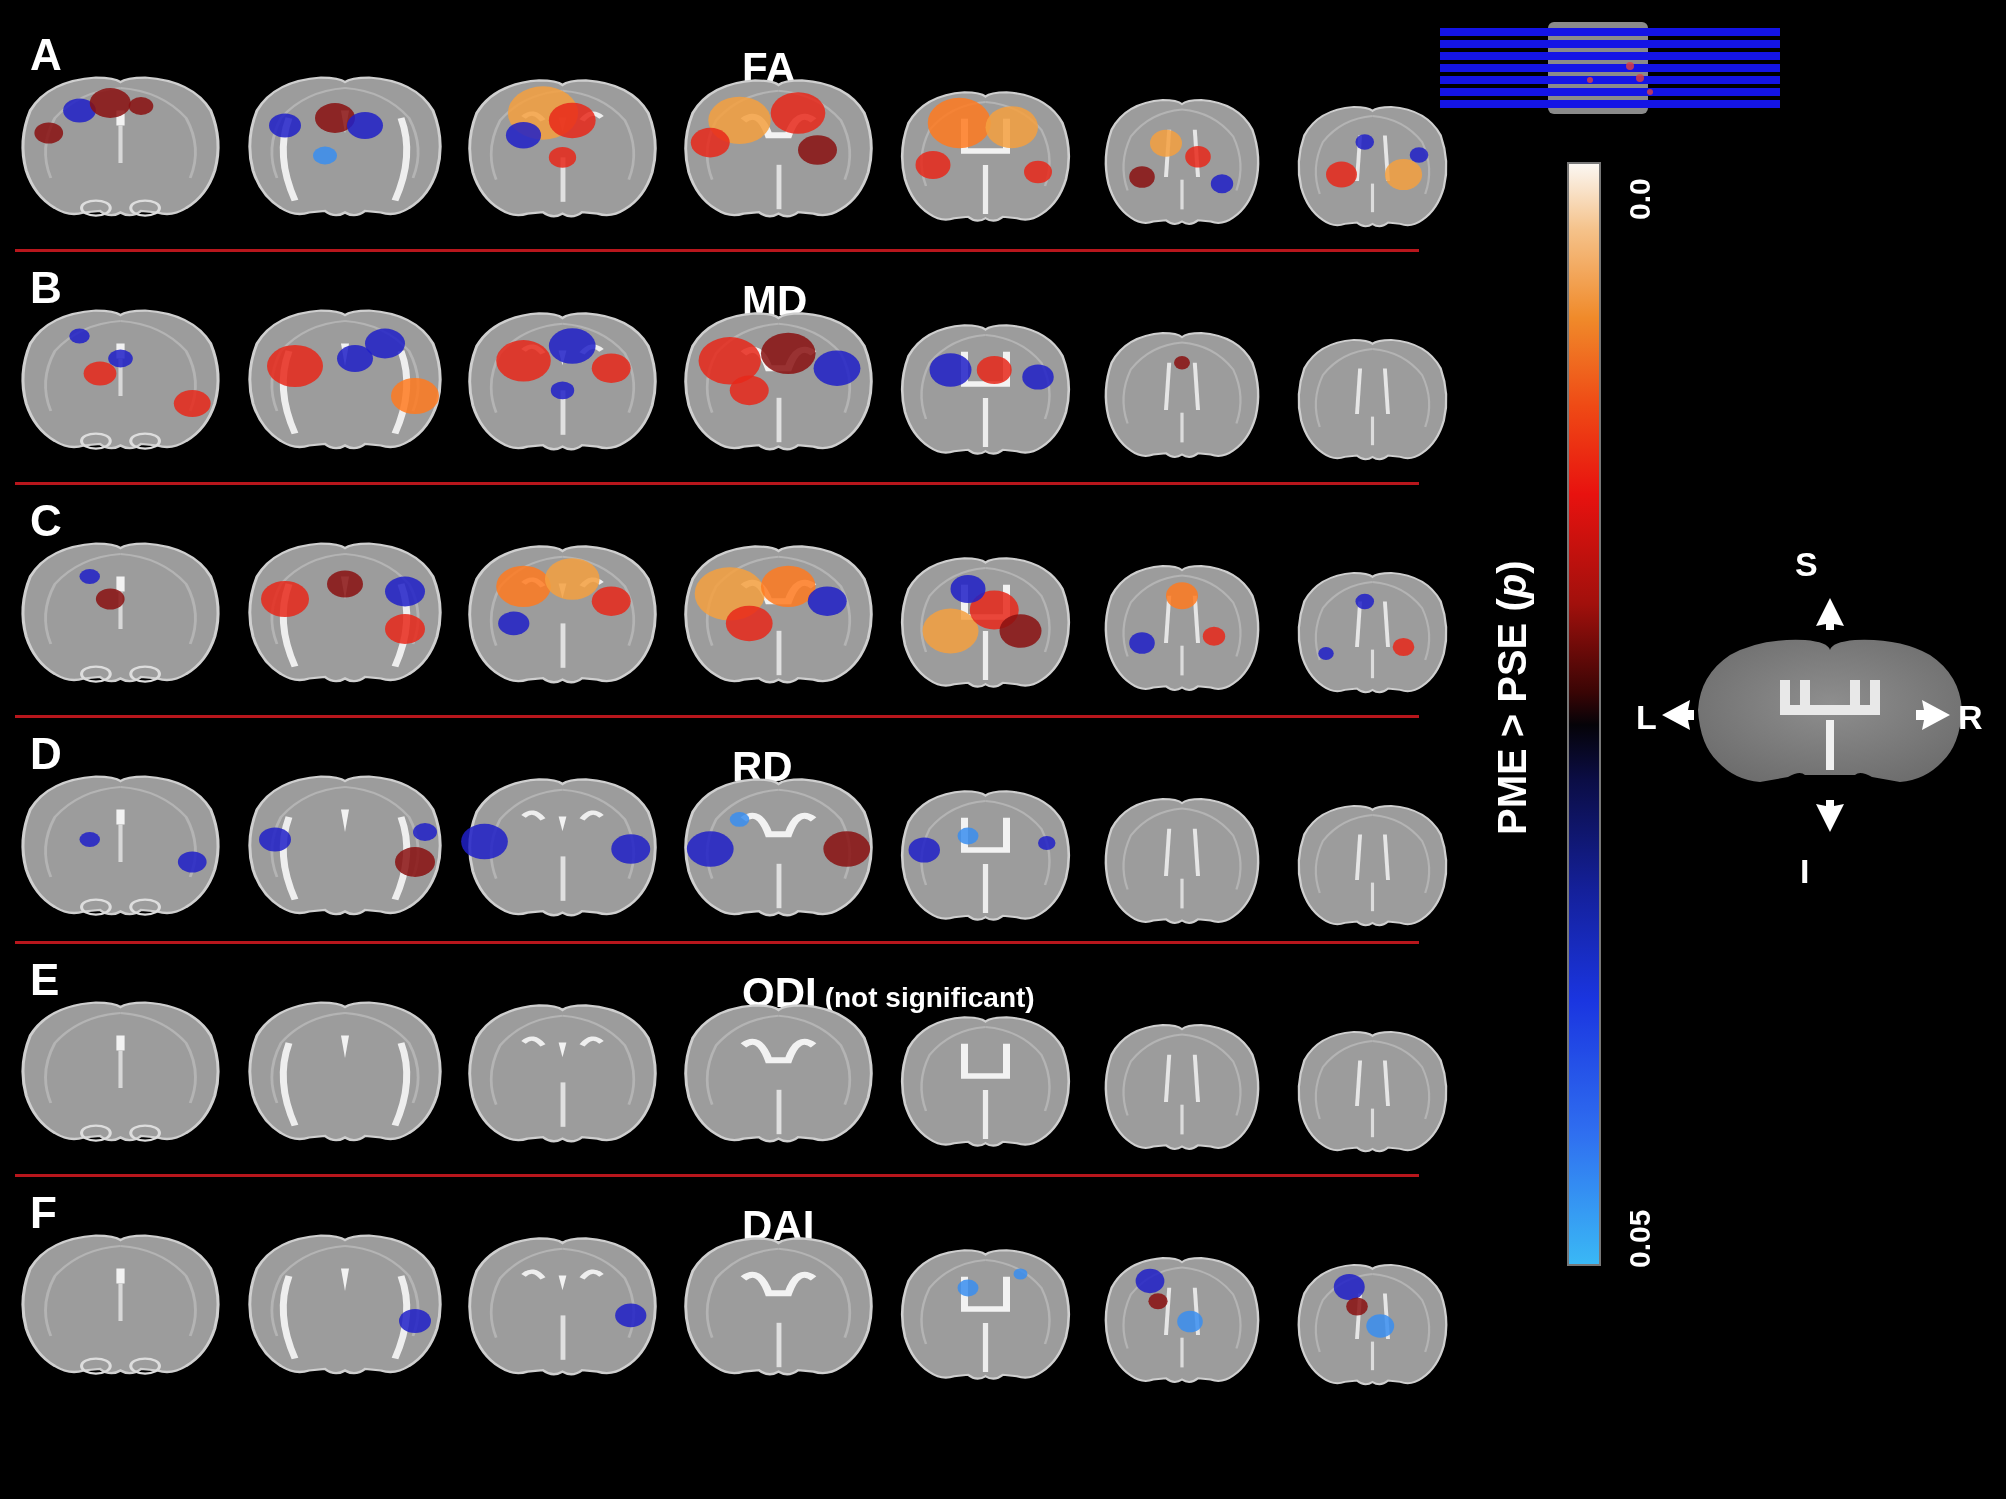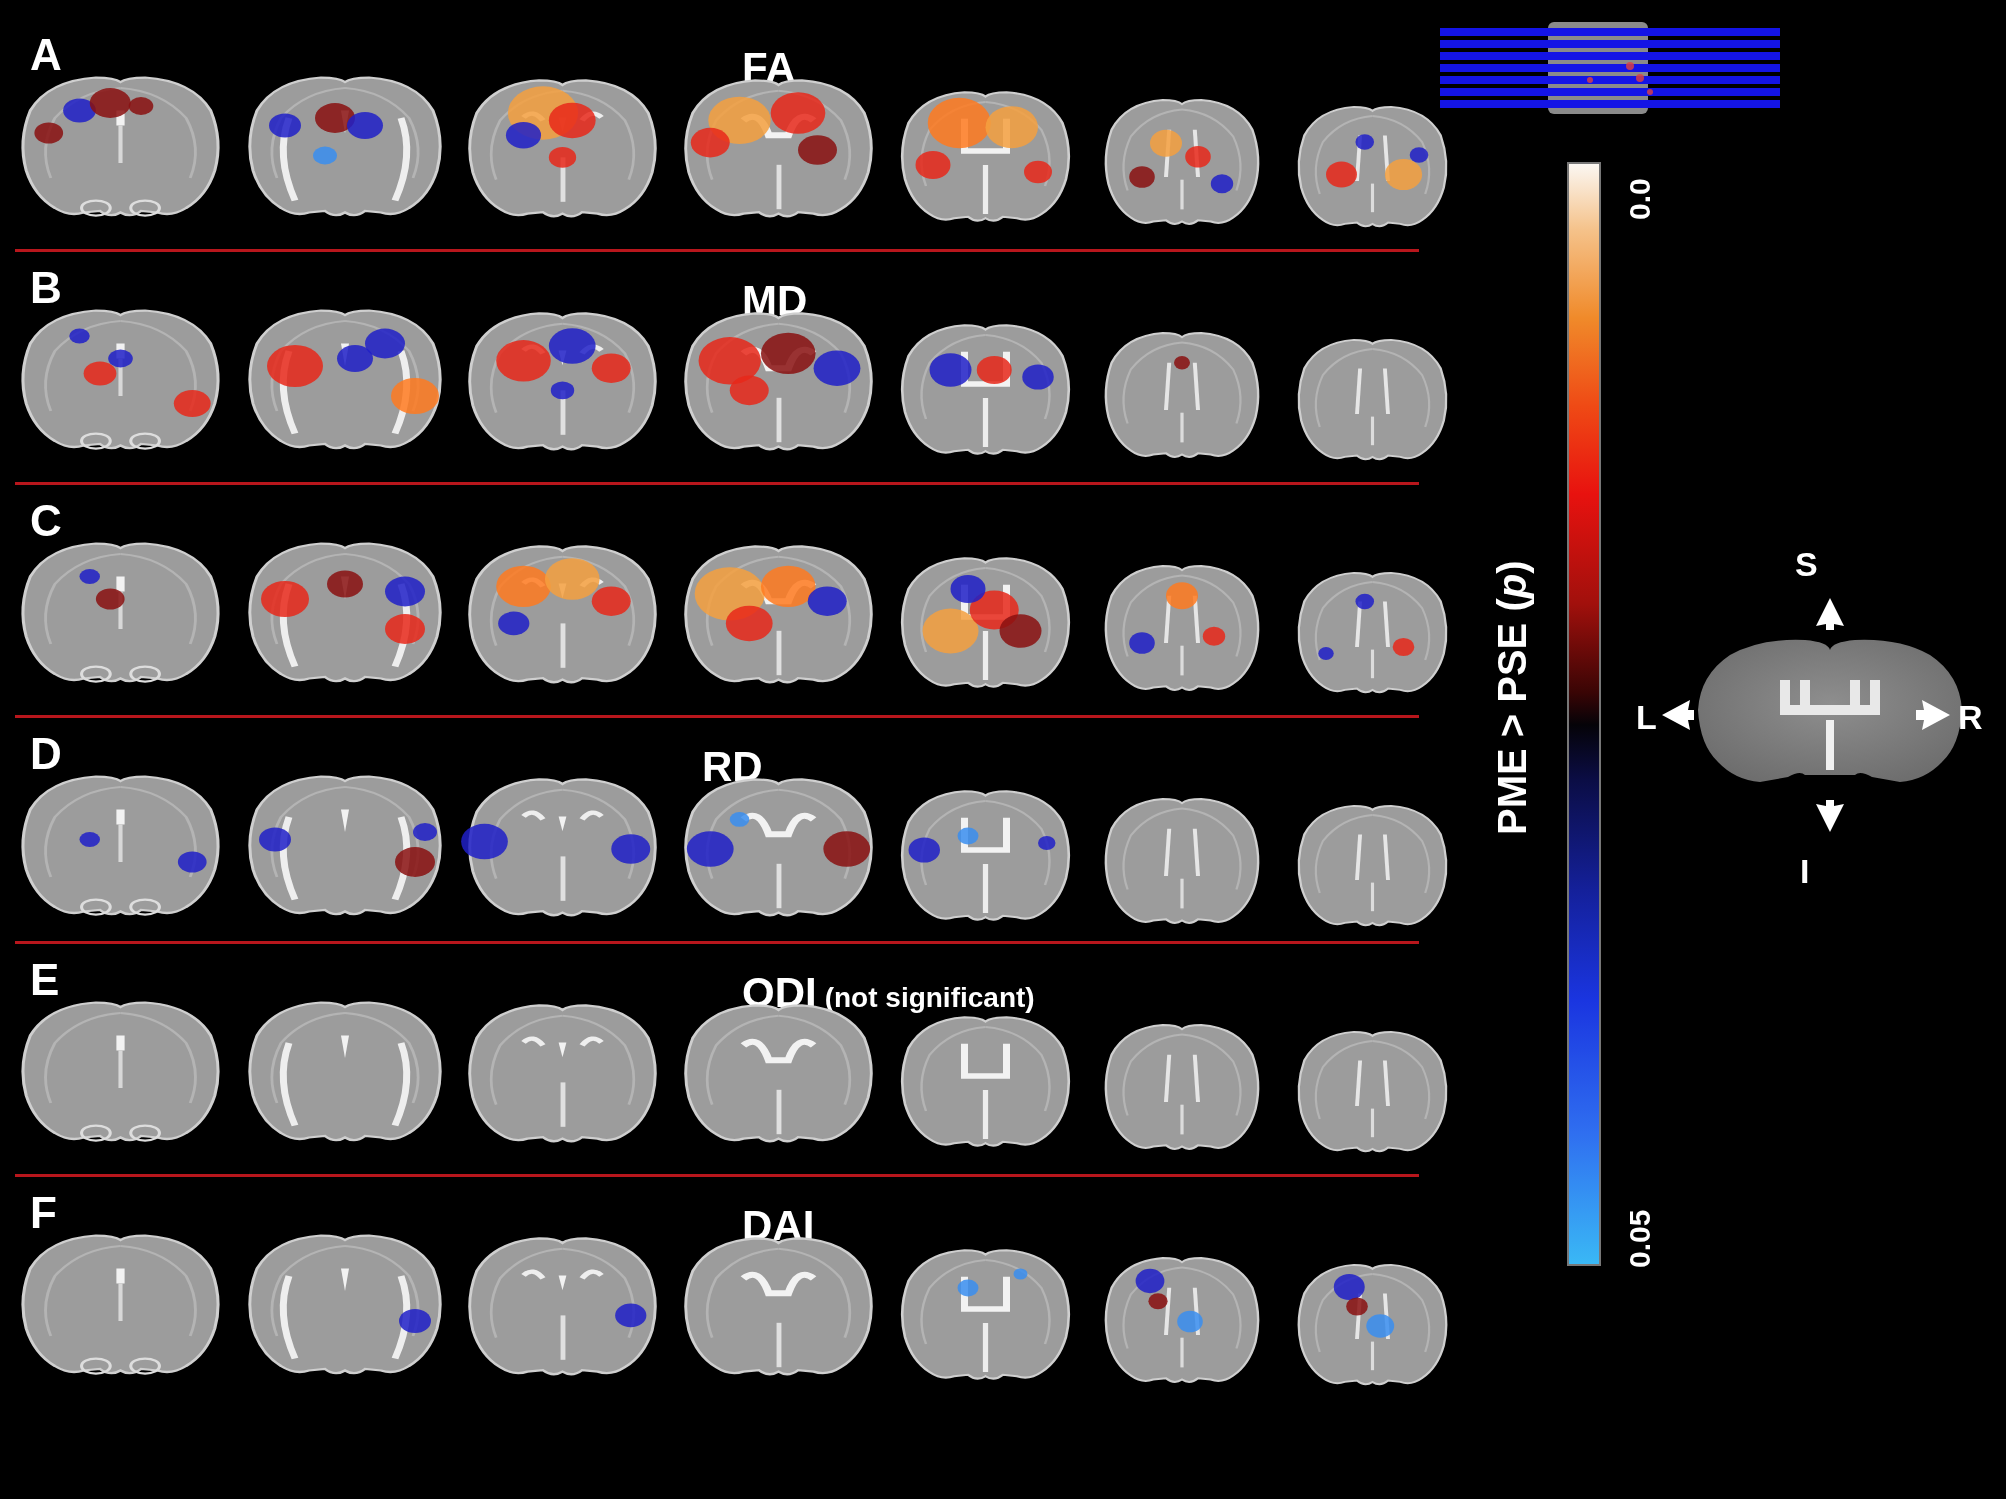--- a/index.html
+++ b/index.html
@@ -334,21 +334,21 @@
         <path d="M42,25 L40,60" stroke="#e6e6e6" stroke-width="2.5"></path>
         <path d="M58,25 L60,60" stroke="#e6e6e6" stroke-width="2.5"></path>
         <rect x="49" y="62" width="2" height="22" fill="#dcdcdc"></rect>
         <circle cx="45" cy="25" r="6" fill="#2020c8" opacity="0.85"></circle>
         <circle cx="70" cy="60" r="7" fill="#e8281a" opacity="0.85"></circle>
         <circle cx="20" cy="65" r="5" fill="#2020c8" opacity="0.85"></circle>
       </svg>
     </div>
     <div class="divider" style="top: 715px;"></div>
     <div class="panel-letter" style="top: 729px;">D</div>
-    <div class="panel-title" style="left: 702px; top: 743px;"><span>RD</span></div>
+    <div class="panel-title" style="left: 732px; top: 743px;"><span>RD</span></div>
     <div class="slice" style="left: 17.5px; top: 772px;">
       <svg width="205" height="150" viewBox="0 0 100 100" preserveAspectRatio="none">
         <path d="M50,6 Q47,3 38,3 Q15,5 6,25 Q0,45 4,65 Q8,82 18,90 Q25,96 32,93 L40,92 Q45,97 50,93 Q55,97 60,92 L68,93 Q75,96 82,90 Q92,82 96,65 Q100,45 94,25 Q85,5 62,3 Q53,3 50,6 Z" fill="#9c9c9c" stroke="#cfcfcf" stroke-width="1.5"></path>
         <path d="M50,10 Q30,12 18,30 Q10,50 16,70" fill="none" stroke="#b4b4b4" stroke-width="1.4"></path>
         <path d="M50,10 Q70,12 82,30 Q90,50 84,70" fill="none" stroke="#b4b4b4" stroke-width="1.4"></path>
         <rect x="48" y="25" width="4" height="10" fill="#f2f2f2"></rect>
         <rect x="49" y="35" width="2" height="25" fill="#d8d8d8"></rect>
         <ellipse cx="38" cy="90" rx="7" ry="5" fill="none" stroke="#ddd" stroke-width="1.5"></ellipse>
         <ellipse cx="62" cy="90" rx="7" ry="5" fill="none" stroke="#ddd" stroke-width="1.5"></ellipse>
         <circle cx="35" cy="45" r="5" fill="#2020c8" opacity="0.85"></circle>

